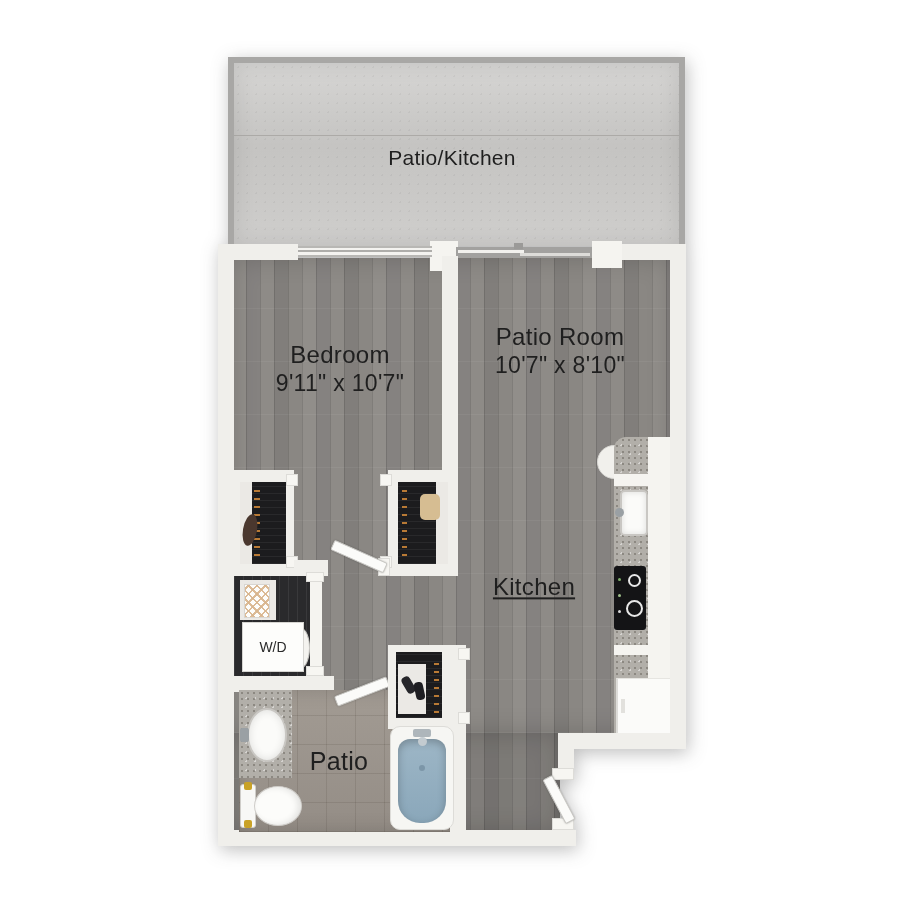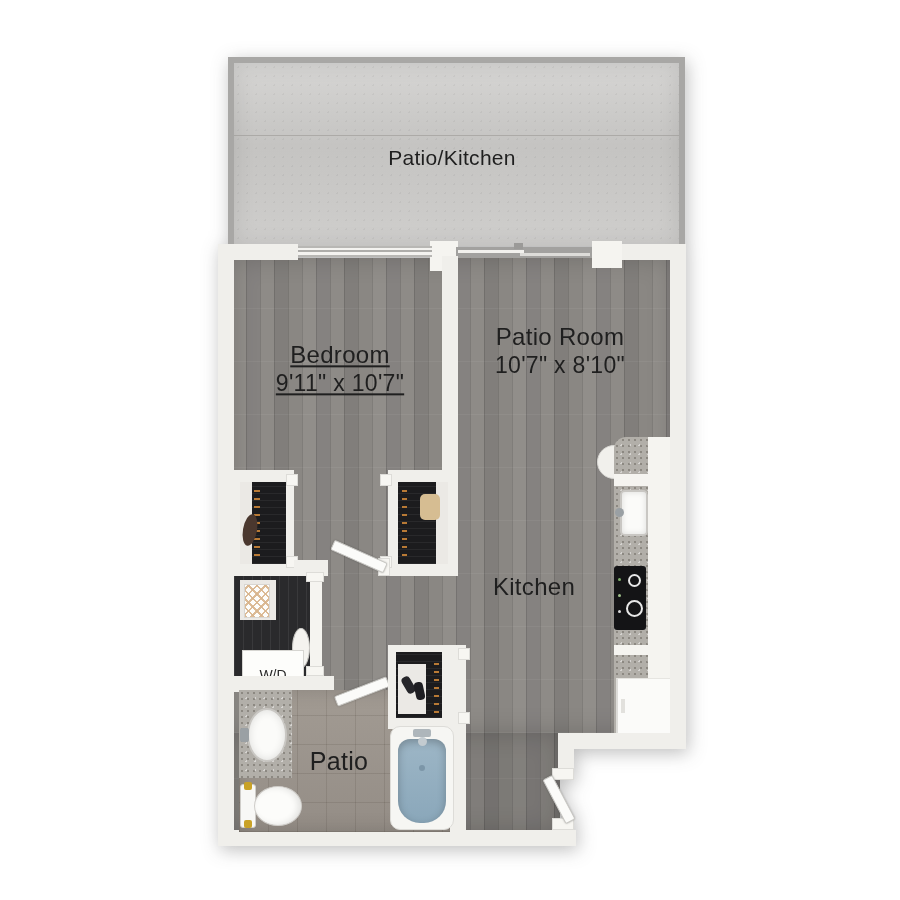--- a/index.html
+++ b/index.html
@@ -100,21 +100,21 @@
   <div class="jamb" style="left:380px;top:556px;width:12px;height:12px;"></div>
 
   <div class="wall" style="left:294px;top:560px;width:34px;height:16px;"></div>
   <div class="jamb" style="left:378px;top:558px;width:12px;height:18px;"></div>
   <div class="leaf" style="left:330px;top:551px;width:56px;height:9px;transform:rotate(24deg);"></div>
 
   <div class="wd-dark" style="left:234px;top:576px;width:78px;height:100px;"></div>
   <div class="shelf" style="left:240px;top:580px;width:36px;height:40px;"></div>
   <div class="abs" style="left:244px;top:584px;width:26px;height:34px;background:#fdfdfb;border:1px solid #d8d6d2;box-sizing:border-box;background-image:repeating-linear-gradient(45deg,rgba(216,180,140,0.9) 0 1.5px,transparent 1.5px 6px),repeating-linear-gradient(-45deg,rgba(216,180,140,0.9) 0 1.5px,transparent 1.5px 6px);"></div>
   <div class="abs" style="left:292px;top:628px;width:16px;height:38px;background:#f4f3ef;border:1px solid #c9c8c4;border-radius:50%;"></div>
-  <div class="abs" style="left:242px;top:650px;width:62px;height:50px;background:#fdfdfb;border:1px solid #d6d5d1;box-sizing:border-box;display:flex;align-items:center;justify-content:center;">
+  <div class="abs" style="left:242px;top:622px;width:62px;height:50px;background:#fdfdfb;border:1px solid #d6d5d1;box-sizing:border-box;display:flex;align-items:center;justify-content:center;">
     <span style="font-size:14px;color:#2a2a2a;">W/D</span>
   </div>
   <div class="wallb" style="left:310px;top:576px;width:12px;height:100px;"></div>
   <div class="jamb" style="left:306px;top:572px;width:18px;height:10px;"></div>
   <div class="jamb" style="left:306px;top:666px;width:18px;height:10px;"></div>
 
   <div class="wall" style="left:232px;top:676px;width:102px;height:16px;"></div>
   <div class="tile" style="left:239px;top:690px;width:215px;height:142px;"></div>
   <div class="leaf" style="left:334px;top:686px;width:54px;height:9px;transform:rotate(-21deg);"></div>
 
@@ -163,25 +163,25 @@
   </div>
 
   <div class="abs" style="left:616px;top:678px;width:54px;height:55px;background:#fbfbf9;border-left:2px solid #dddcd8;border-top:1px solid #e6e5e1;box-sizing:border-box;">
     <div class="abs" style="left:3px;top:20px;width:4px;height:14px;background:#e2e1dd;"></div>
   </div>
 
   <div class="jamb" style="left:552px;top:768px;width:22px;height:12px;"></div>
   <div class="jamb" style="left:552px;top:818px;width:22px;height:12px;"></div>
   <div class="leaf" style="left:534px;top:794px;width:48px;height:9px;transform:rotate(62deg);"></div>
 
-  <div class="lbl" style="left:340px;top:369px;font-size:24px;text-decoration:underline;">
+  <div class="lbl" style="left:340px;top:369px;font-size:24px;">
     <div>Bedroom</div>
     <div style="font-size:23px;">9'11" x 10'7"</div>
   </div>
   <div class="lbl" style="left:560px;top:351px;font-size:24px;">
     <div>Patio Room</div>
     <div style="font-size:23px;">10'7" x 8'10"</div>
   </div>
-  <div class="lbl" style="left:534px;top:587px;font-size:24px;">Kitchen</div>
+  <div class="lbl" style="left:534px;top:587px;font-size:24px;text-decoration:underline;">Kitchen</div>
   <div class="lbl" style="left:339px;top:761px;font-size:25px;">Patio</div>
 
  </div>
 </div>
 
 </body></html>

